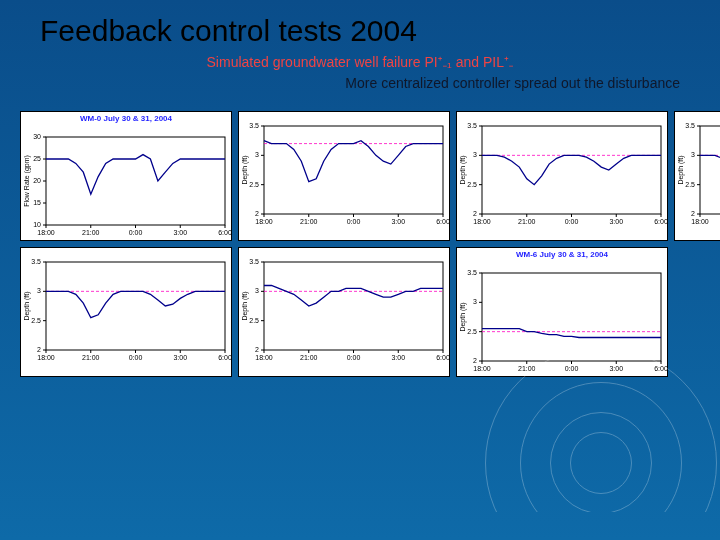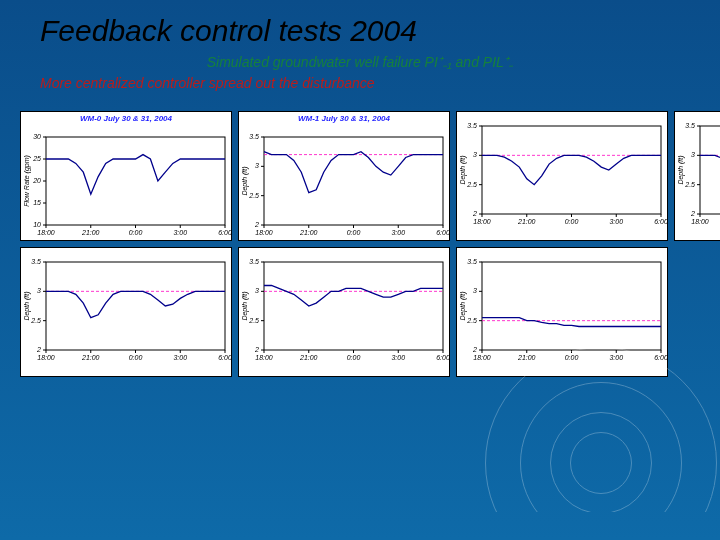--- a/index.html
+++ b/index.html
@@ -1,20 +1,20 @@
 <!DOCTYPE html>
 <html><head>
 <meta charset="utf-8">
 <style>
   html,body{margin:0;padding:0;width:720px;height:540px;font-family:Arial,Helvetica,sans-serif;
     background:linear-gradient(180deg,#0a4d8a 0%,#0e6aa8 100%);color:#000;}
-  .slide{width:720px;height:512px;position:relative;overflow:hidden;font-style:italic;}
+  .slide{width:720px;height:512px;position:relative;overflow:hidden;}
   .title{font-size:30px;line-height:1;margin:16px 40px 6px;color:#000;}
-  .subtitle{font-size:14px;margin:0 40px 4px;color:#15803d;text-align:center;}
-  .subtitle2{font-size:14px;margin:0 40px 17px;color:#b91c1c;text-align:left;}
+  .subtitle{font-size:14px;margin:0 40px 4px;color:#ef4444;text-align:center;}
+  .subtitle2{font-size:14px;margin:0 40px 17px;color:#0f172a;text-align:right;}
   .grid{display:grid;grid-template-columns:repeat(4,1fr);grid-auto-rows:130px;gap:6px;padding:0 20px;margin-top:20px;}
   .panel{background:#fff;border:1px solid #000;font-size:7px;color:#000;position:relative;}
   .panel-title{color:#1f1fff;font-weight:bold;font-size:8px;text-align:center;margin-top:2px;}
   .panel svg{display:block;margin:0 auto;}
   .axis text{font-size:7px;fill:#000;}
   .axis line,.axis path{stroke:#000;stroke-width:1;fill:none;}
   .ripple{position:absolute;right:30px;bottom:20px;width:260px;height:160px;pointer-events:none;opacity:.25;}
   .ripple div{position:absolute;border:1px solid #fff;border-radius:50%;}
   .r1{width:60px;height:60px;left:140px;top:100px;}
   .r2{width:100px;height:100px;left:120px;top:80px;}
@@ -53,21 +53,20 @@
             <text x="159.25" y="112" text-anchor="middle">3:00</text>
             <line x1="204" y1="102" x2="204" y2="105" stroke="#000"></line>
             <text x="204" y="112" text-anchor="middle">6:00</text>
         <text transform="translate(8 58) rotate(-90)" text-anchor="middle">Flow Rate (gpm)</text>
       </g>
 
       <path d="M25.0 36.0 L32.5 36.0 L39.9 36.0 L47.4 36.0 L54.8 40.4 L62.3 49.2 L69.8 71.2 L77.2 53.6 L84.7 40.4 L92.1 36.0 L99.6 36.0 L107.0 36.0 L114.5 36.0 L122.0 31.6 L129.4 36.0 L136.9 58.0 L144.3 49.2 L151.8 40.4 L159.3 36.0 L166.7 36.0 L174.2 36.0 L181.6 36.0 L189.1 36.0 L196.5 36.0 L204.0 36.0 " fill="none" stroke="#00008b" stroke-width="1.3"></path>
     </svg>
   </div>
   <div class="panel">
-    <div class="panel-title">WM-1 July 30 &amp; 31, 2004</div>
     <svg width="210" height="118">
       <g class="axis">
         <rect x="25" y="14" width="179" height="88" fill="none" stroke="#000"></rect>
         <line x1="22" y1="102" x2="25" y2="102" stroke="#000"></line>
             <text x="20" y="104" text-anchor="end">2</text>
             <line x1="22" y1="72.66666666666667" x2="25" y2="72.66666666666667" stroke="#000"></line>
             <text x="20" y="74.66666666666667" text-anchor="end">2.5</text>
             <line x1="22" y1="43.333333333333336" x2="25" y2="43.333333333333336" stroke="#000"></line>
             <text x="20" y="45.333333333333336" text-anchor="end">3</text>
             <line x1="22" y1="14" x2="25" y2="14" stroke="#000"></line>
@@ -194,20 +193,21 @@
             <text x="159.25" y="112" text-anchor="middle">3:00</text>
             <line x1="204" y1="102" x2="204" y2="105" stroke="#000"></line>
             <text x="204" y="112" text-anchor="middle">6:00</text>
         <text transform="translate(8 58) rotate(-90)" text-anchor="middle">Depth (ft)</text>
       </g>
       <line x1="25" y1="43.333333333333336" x2="204" y2="43.333333333333336" stroke="#ff00c0" stroke-width="0.8" stroke-dasharray="3 2"></line>
       <path d="M25.0 37.5 L32.5 37.5 L39.9 40.4 L47.4 43.3 L54.8 46.3 L62.3 52.1 L69.8 58.0 L77.2 55.1 L84.7 49.2 L92.1 43.3 L99.6 43.3 L107.0 40.4 L114.5 40.4 L122.0 40.4 L129.4 43.3 L136.9 46.3 L144.3 49.2 L151.8 49.2 L159.3 46.3 L166.7 43.3 L174.2 43.3 L181.6 40.4 L189.1 40.4 L196.5 40.4 L204.0 40.4 " fill="none" stroke="#00008b" stroke-width="1.3"></path>
     </svg>
   </div>
   <div class="panel">
+    <div class="panel-title">WM-6 July 30 &amp; 31, 2004</div>
     <svg width="210" height="118">
       <g class="axis">
         <rect x="25" y="14" width="179" height="88" fill="none" stroke="#000"></rect>
         <line x1="22" y1="102" x2="25" y2="102" stroke="#000"></line>
             <text x="20" y="104" text-anchor="end">2</text>
             <line x1="22" y1="72.66666666666667" x2="25" y2="72.66666666666667" stroke="#000"></line>
             <text x="20" y="74.66666666666667" text-anchor="end">2.5</text>
             <line x1="22" y1="43.333333333333336" x2="25" y2="43.333333333333336" stroke="#000"></line>
             <text x="20" y="45.333333333333336" text-anchor="end">3</text>
             <line x1="22" y1="14" x2="25" y2="14" stroke="#000"></line>

